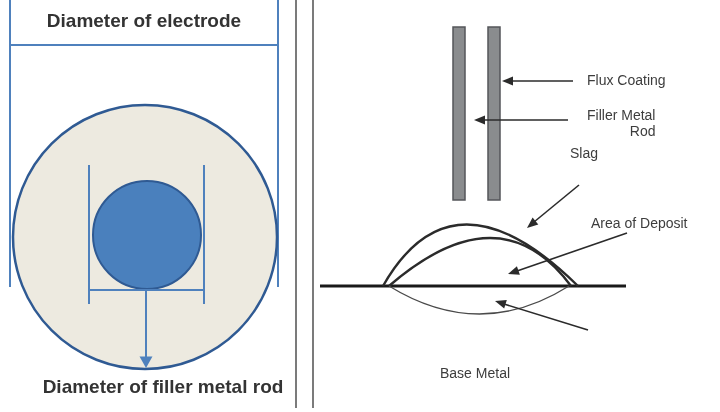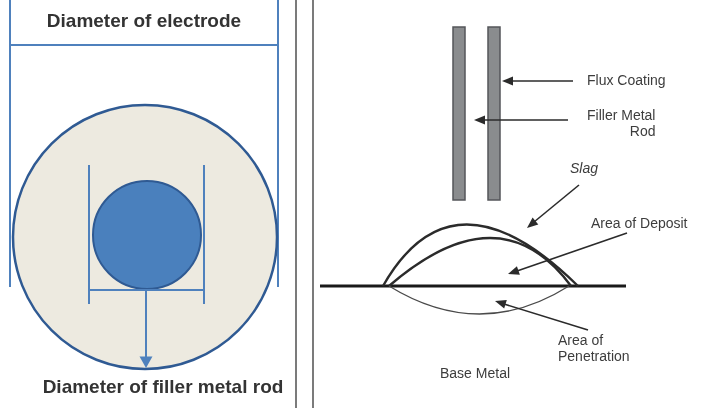--- a/index.html
+++ b/index.html
@@ -77,19 +77,17 @@
       <polygon class="inkfill" points="495,301 506.8,300 504.2,308.6"></polygon>
     </g>
   </svg>
 
   <div class="label left-label" style="left:10px;top:10px;width:268px;">Diameter of electrode</div>
   <div class="label left-label" style="left:13px;top:376px;width:300px;">Diameter of filler metal rod</div>
 
   <div class="label right-label" style="left:587px;top:73px;">Flux Coating</div>
   <div class="label right-label prewrap" style="left:587px;top:108px;text-align:right;">Filler Metal
 Rod</div>
-  <div class="label right-label" style="left:570px;top:161px;font-style:italic;">Slag</div>
+  <div class="label right-label" style="left:570px;top:146px;">Slag</div>
   <div class="label right-label" style="left:591px;top:216px;">Area of Deposit</div>
-  <div class="label right-label prewrap" style="left:558px;top:333px;">Area of
-Penetration</div>
   <div class="label right-label" style="left:440px;top:366px;">Base Metal</div>
 
 </div>
 
 </body></html>

